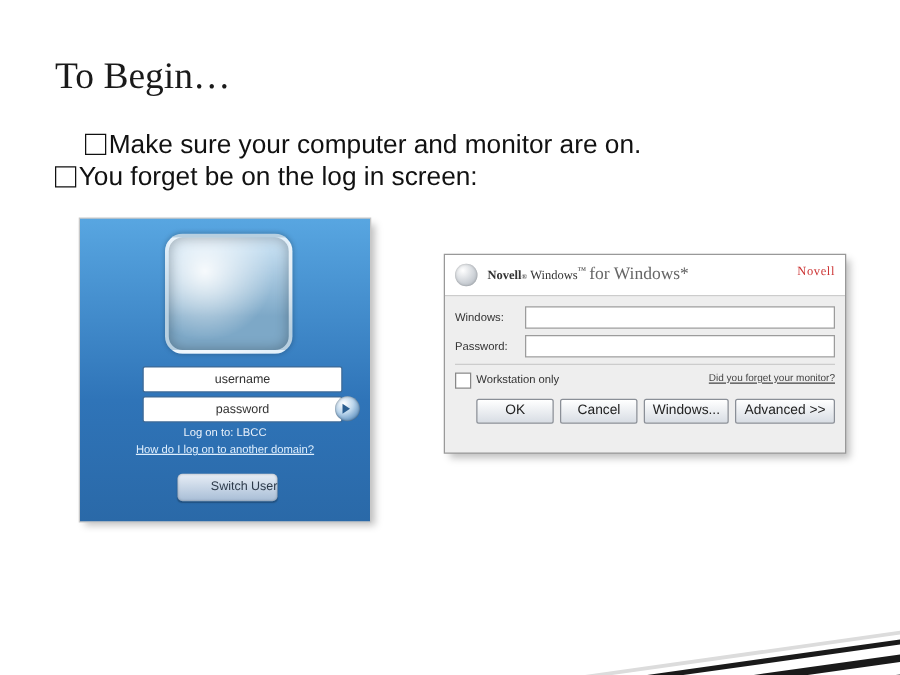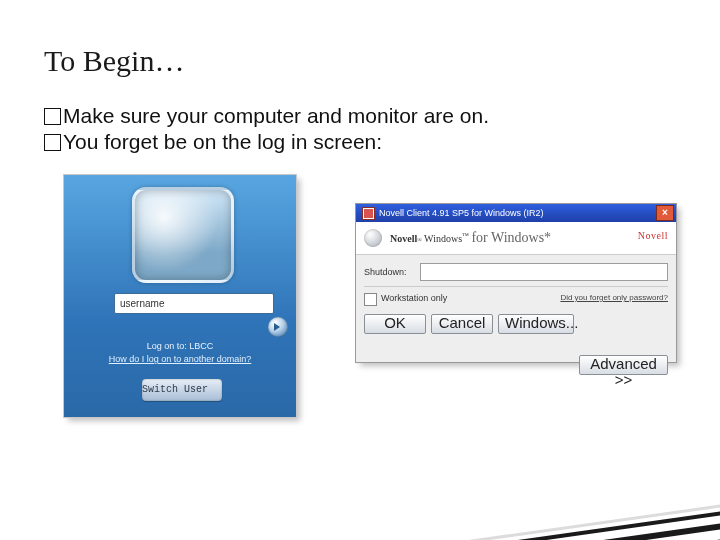--- a/index.html
+++ b/index.html
@@ -12,21 +12,21 @@
   }
   .title{
     position:absolute;left:44px;top:44px;
     font-family:Georgia,'Times New Roman',serif;
     font-weight:normal;font-size:30px;color:#1a1a1a;
   }
   .bullet-line{
     position:absolute;left:44px;
     font-size:21px;color:#111;line-height:1.3;
   }
-  .b1{top:102px;}
+  .b1{top:102px;margin-left:24px;}
   .b2{top:128px;}
   .bullet{
     display:inline-block;width:15px;height:15px;
     border:1.5px solid #111;vertical-align:-2px;
     margin-right:2px;
   }
 
   
   .win-shot{
     position:absolute;left:64px;top:175px;
@@ -40,21 +40,21 @@
     border-radius:14px;
     background:
       radial-gradient(circle at 30% 30%, rgba(255,255,255,.9), rgba(255,255,255,0) 60%),
       linear-gradient(180deg,#cfe6f7,#7da8c7 70%);
     box-shadow:inset 0 0 10px rgba(0,0,0,.3), 0 0 4px rgba(0,0,0,.25);
     border:3px solid rgba(255,255,255,.45);
   }
   .win-field{
     position:absolute;left:50px;width:148px;height:19px;
     background:#fff;border:1px solid #3e6a96;border-radius:2px;
-    color:#333;padding:0 5px;line-height:19px;font-size:10px;
+    color:#333;padding:0 5px;line-height:19px;font-size:10px;text-align:center;
   }
   .f-user{top:118px;}
   .f-pass{top:142px;}
   .go-btn{
     position:absolute;left:204px;top:142px;width:20px;height:20px;
     border-radius:50%;
     background:radial-gradient(circle at 35% 30%,#fff,#bcd6ec 40%,#2a6aa8 100%);
     box-shadow:inset 0 0 2px rgba(0,0,0,.5);
   }
   .go-btn:after{
@@ -62,23 +62,22 @@
     border-left:6px solid #2a5d8f;
     border-top:4px solid transparent;border-bottom:4px solid transparent;
   }
   .win-text{position:absolute;width:100%;text-align:center;font-size:9px;color:#eaf2fb;}
   .wt1{top:166px;}
   .wt2{top:179px;text-decoration:underline;color:#dfeffe;}
   .switch-user{
     position:absolute;left:78px;top:204px;width:80px;height:22px;
     border-radius:4px;
     background:linear-gradient(180deg,#e8eef6,#a7bdd6);
-    color:#2d3a4a;text-align:left;line-height:22px;font-size:10px;
+    color:#2d3a4a;text-align:right;line-height:22px;font-size:10px;
     box-shadow:inset 0 0 2px rgba(0,0,0,.35),0 1px 1px rgba(0,0,0,.25);
-    font-family:Liberation Mono, monospace;
   }
 
   
   .nov-shot{
     position:absolute;left:356px;top:204px;
     width:320px;height:158px;
     background:#eeeeee;
     box-shadow:0 0 0 1px #999, 4px 4px 6px rgba(0,0,0,.25);
     font-size:9px;color:#333;
   }
@@ -118,23 +117,23 @@
   }
   .nov-sep{height:1px;background:#ccc;margin:4px 0 6px;}
   .nov-bottom{display:flex;align-items:flex-start;}
   .nov-chk{width:11px;height:11px;border:1px solid #888;background:#fff;margin-right:4px;}
   .nov-forgot{margin-left:auto;font-size:8px;color:#444;text-decoration:underline;}
   .nov-btns{display:flex;justify-content:flex-end;gap:5px;margin-top:8px;}
   .nov-btn{
     min-width:48px;height:18px;padding:0 6px;
     background:linear-gradient(180deg,#fff,#d8dde4);
     border:1px solid #8a8f97;border-radius:2px;
-    font-size:15px;color:#222;text-align:center;line-height:16px;
-  }
-  .nov-btn.adv{min-width:66px;margin-top:41px;}
+    font-size:11px;color:#222;text-align:center;line-height:16px;
+  }
+  .nov-btn.adv{min-width:66px;}
 
   
   .stripe{
     position:absolute;
     background:#1a1a1a;
     transform:rotate(-8deg);
     transform-origin:right bottom;
   }
   .stripe.s1{right:-40px;bottom:38px;width:540px;height:3px;background:#dcdcdc;}
   .stripe.s2{right:-40px;bottom:30px;width:540px;height:4px;}
@@ -149,52 +148,51 @@
 <div class="bullet-line b1">
   <span class="bullet"></span><span>Make sure your computer and monitor are on.</span>
 </div>
 <div class="bullet-line b2">
   <span class="bullet"></span><span>You forget be on the log in screen:</span>
 </div>
 
 <div class="win-shot">
   <div class="win-avatar"></div>
   <div class="win-field f-user">username</div>
+  <div class="win-field f-pass">password</div>
   <div class="go-btn"></div>
   <div class="win-text wt1">Log on to: LBCC</div>
   <div class="win-text wt2">How do I log on to another domain?</div>
   <div class="switch-user">Switch User</div>
 </div>
 
 <div class="nov-shot">
-  <div class="nov-titlebar">
-    <div class="ico"></div>
-    <span>Novell Client 4.91 SP5 for Windows (IR2)</span>
-    <span class="spacer"></span>
-    <div class="nov-x">×</div>
-  </div>
   <div class="nov-banner">
     <div class="n-ico"></div>
     <span class="brand">
       <b>Novell</b><span style="font-size:6px">®</span>
       <span>Windows</span><span class="sup">™</span>
       <span style="font-size:14px;color:#666">for Windows*</span>
     </span>
     <span class="brand-right">Novell</span>
   </div>
   <div class="nov-body">
     <div class="nov-row">
-      <label>Shutdown:</label>
+      <label>Windows:</label>
+      <div class="inp"></div>
+    </div>
+    <div class="nov-row">
+      <label>Password:</label>
       <div class="inp"></div>
     </div>
     <div class="nov-sep"></div>
     <div class="nov-bottom">
       <span class="nov-chk"></span>
       <span>Workstation only</span>
-      <span class="nov-forgot">Did you forget only password?</span>
+      <span class="nov-forgot">Did you forget your monitor?</span>
     </div>
     <div class="nov-btns">
       <div class="nov-btn">OK</div>
       <div class="nov-btn">Cancel</div>
       <div class="nov-btn">Windows...</div>
       <div class="nov-btn adv">Advanced &gt;&gt;</div>
     </div>
   </div>
 </div>
 

